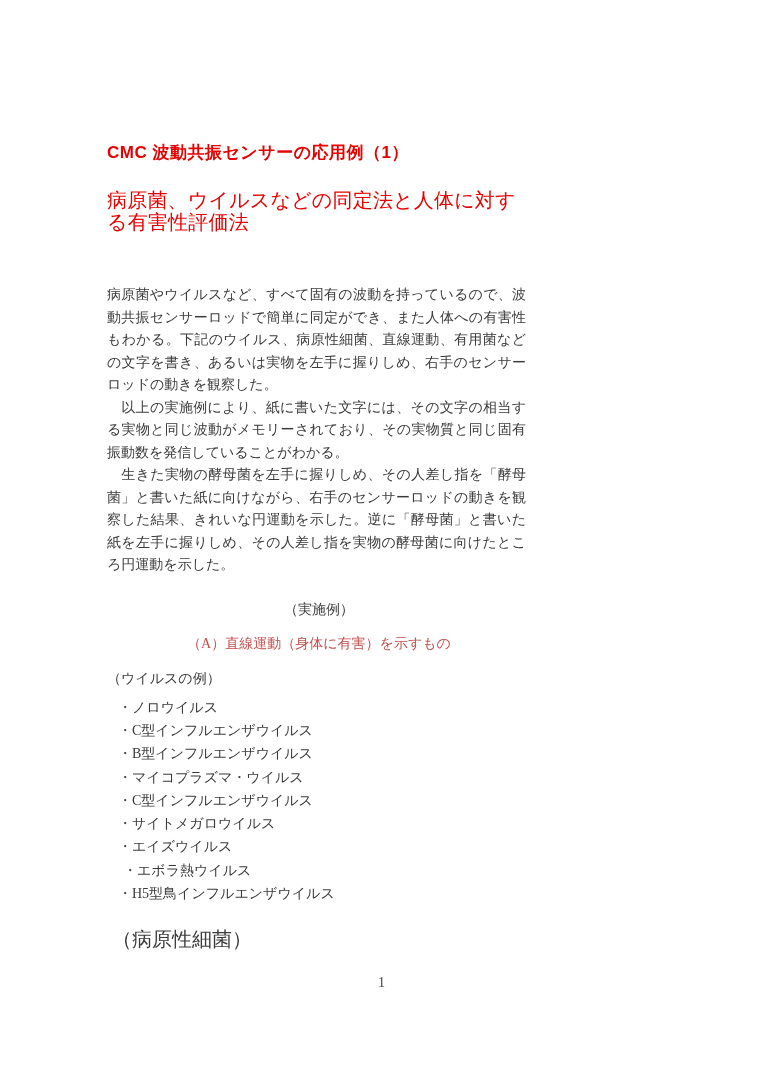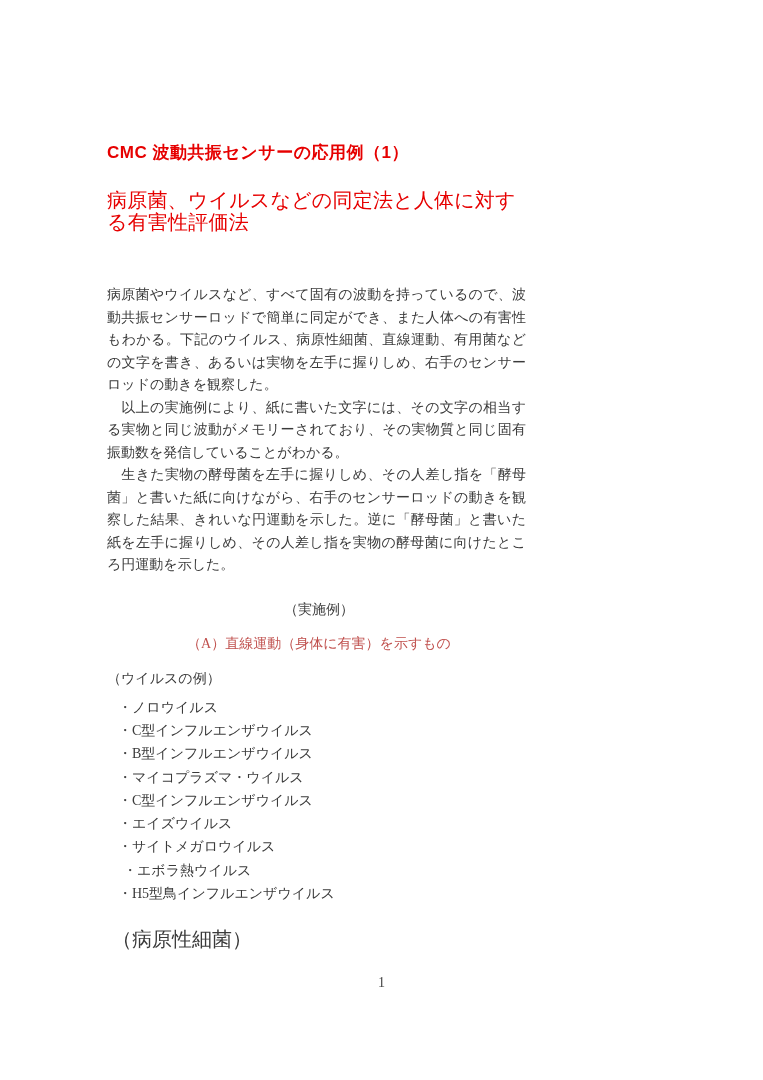--- a/index.html
+++ b/index.html
@@ -113,22 +113,22 @@
     <p class="section-label indented">（実施例）</p>
     <p class="section-a">（A）直線運動（身体に有害）を示すもの</p>
     <p class="section-label">（ウイルスの例）</p>
 
     <ul class="virus-list">
         <li class="virus-item">・ノロウイルス</li>
         <li class="virus-item">・C型インフルエンザウイルス</li>
         <li class="virus-item">・B型インフルエンザウイルス</li>
         <li class="virus-item">・マイコプラズマ・ウイルス</li>
         <li class="virus-item">・C型インフルエンザウイルス</li>
+        <li class="virus-item">・サイトメガロウイルス</li>
         <li class="virus-item">・エイズウイルス</li>
-        <li class="virus-item">・サイトメガロウイルス</li>
         <li class="virus-item">・エボラ熱ウイルス</li>
         <li class="virus-item">・H5型鳥インフルエンザウイルス</li>
       </ul>
 
     <p class="bacteria-label">（病原性細菌）</p>
   </div>
 
   <div class="page-number">1</div>
 
 </div>

